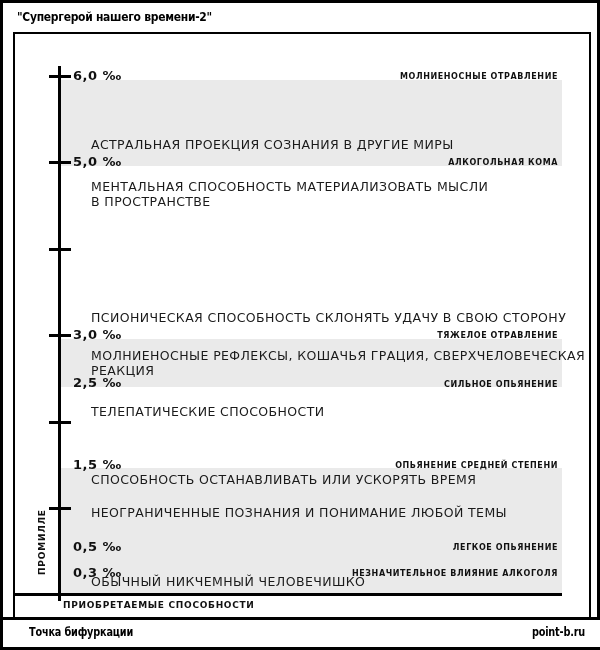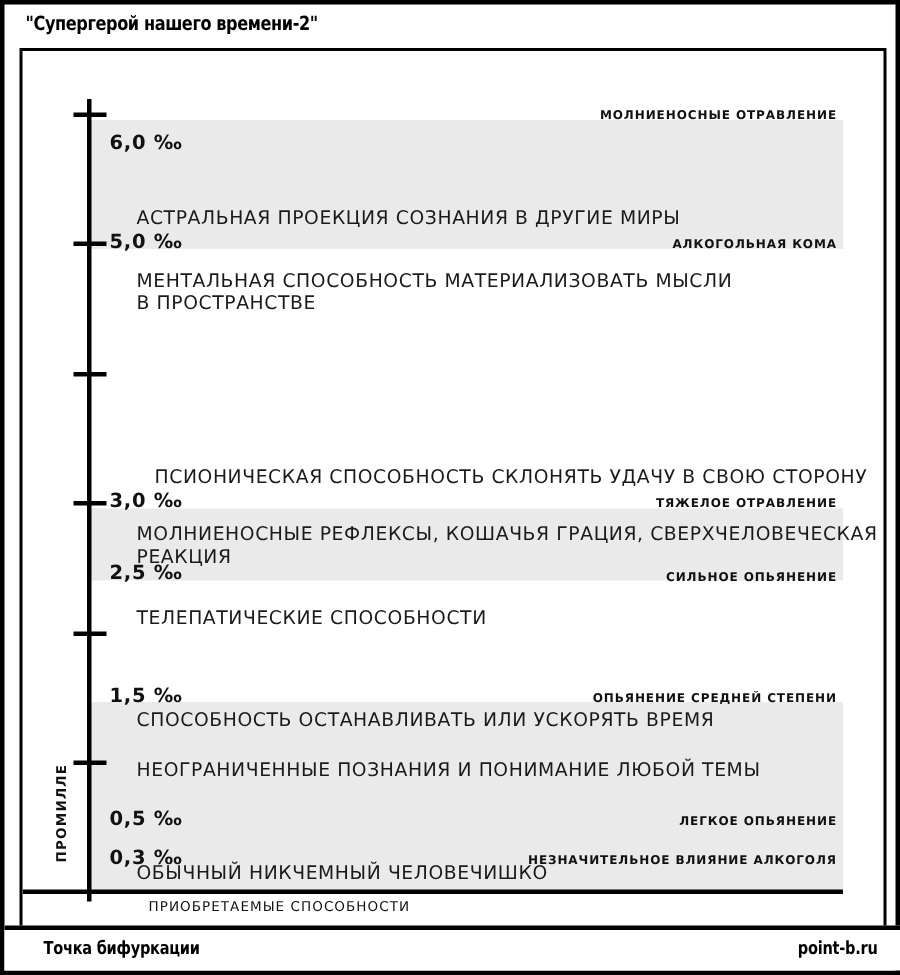--- a/index.html
+++ b/index.html
@@ -122,25 +122,24 @@
     transform:rotate(-90deg);
     transform-origin:left top;
     white-space:nowrap;
   }
 
   
   #x-axis-caption{
     position:absolute;
     font-family:"DejaVu Sans","Liberation Sans",sans-serif;
     font-size:9px;
-    font-weight:normal;
+    font-weight:bold;
     letter-spacing:0.7px;
     color:#111;
     white-space:nowrap;
-    margin-left:36px;
   }
 
   
   #footer{
     position:absolute;
     left:0;bottom:0;
     width:600px;height:30px;
     box-sizing:border-box;
     border-top:3px solid #000;
     background:#fff;
@@ -179,21 +178,21 @@
       <div id="y-axis" style="left:43px;top:32px;height:535px;"></div>
       <div id="x-axis" style="left:0px;top:559px;width:547px;"></div>
 
       <div class="tick" style="left:34px;top:41px;width:22px;"></div>
       <div class="tick" style="left:34px;top:127px;width:22px;"></div>
       <div class="tick" style="left:34px;top:214px;width:22px;"></div>
       <div class="tick" style="left:34px;top:300px;width:22px;"></div>
       <div class="tick" style="left:34px;top:387px;width:22px;"></div>
       <div class="tick" style="left:34px;top:473px;width:22px;"></div>
 
-      <div class="tick-label" style="left:58px;top:34px;margin-top:20px;">6,0 ‰</div>
+      <div class="tick-label" style="left:58px;top:34px;">6,0 ‰</div>
       <div class="tick-label" style="left:58px;top:120px;">5,0 ‰</div>
       <div class="tick-label" style="left:58px;top:293px;">3,0 ‰</div>
       <div class="tick-label" style="left:58px;top:341px;">2,5 ‰</div>
       <div class="tick-label" style="left:58px;top:423px;">1,5 ‰</div>
       <div class="tick-label" style="left:58px;top:505px;">0,5 ‰</div>
       <div class="tick-label" style="left:58px;top:531px;">0,3 ‰</div>
 
       <div id="y-axis-caption" style="left:22px;top:541px;">ПРОМИЛЛЕ</div>
 
       <div id="x-axis-caption" style="left:48px;top:566px;">ПРИОБРЕТАЕМЫЕ СПОСОБНОСТИ</div>
@@ -202,21 +201,21 @@
       <div class="state" style="right:31px;top:124px;">АЛКОГОЛЬНАЯ КОМА</div>
       <div class="state" style="right:31px;top:297px;">ТЯЖЕЛОЕ ОТРАВЛЕНИЕ</div>
       <div class="state" style="right:31px;top:346px;">СИЛЬНОЕ ОПЬЯНЕНИЕ</div>
       <div class="state" style="right:31px;top:427px;">ОПЬЯНЕНИЕ СРЕДНЕЙ СТЕПЕНИ</div>
       <div class="state" style="right:31px;top:509px;">ЛЕГКОЕ ОПЬЯНЕНИЕ</div>
       <div class="state" style="right:31px;top:535px;">НЕЗНАЧИТЕЛЬНОЕ ВЛИЯНИЕ АЛКОГОЛЯ</div>
 
       <div class="ability" style="left:76px;top:103px;">АСТРАЛЬНАЯ ПРОЕКЦИЯ СОЗНАНИЯ В ДРУГИЕ МИРЫ</div>
       <div class="ability" style="left:76px;top:145px;">МЕНТАЛЬНАЯ СПОСОБНОСТЬ МАТЕРИАЛИЗОВАТЬ МЫСЛИ
 В ПРОСТРАНСТВЕ</div>
-      <div class="ability" style="left:76px;top:276px;margin-left:12px;">ПСИОНИЧЕСКАЯ СПОСОБНОСТЬ СКЛОНЯТЬ УДАЧУ В СВОЮ СТОРОНУ</div>
+      <div class="ability" style="left:76px;top:276px;">ПСИОНИЧЕСКАЯ СПОСОБНОСТЬ СКЛОНЯТЬ УДАЧУ В СВОЮ СТОРОНУ</div>
       <div class="ability" style="left:76px;top:314px;">МОЛНИЕНОСНЫЕ РЕФЛЕКСЫ, КОШАЧЬЯ ГРАЦИЯ, СВЕРХЧЕЛОВЕЧЕСКАЯ
 РЕАКЦИЯ</div>
       <div class="ability" style="left:76px;top:370px;">ТЕЛЕПАТИЧЕСКИЕ СПОСОБНОСТИ</div>
       <div class="ability" style="left:76px;top:438px;">СПОСОБНОСТЬ ОСТАНАВЛИВАТЬ ИЛИ УСКОРЯТЬ ВРЕМЯ</div>
       <div class="ability" style="left:76px;top:471px;">НЕОГРАНИЧЕННЫЕ ПОЗНАНИЯ И ПОНИМАНИЕ ЛЮБОЙ ТЕМЫ</div>
       <div class="ability" style="left:76px;top:540px;text-align:right;">ОБЫЧНЫЙ НИКЧЕМНЫЙ ЧЕЛОВЕЧИШКО</div>
 
     </div>
   </div>
 

